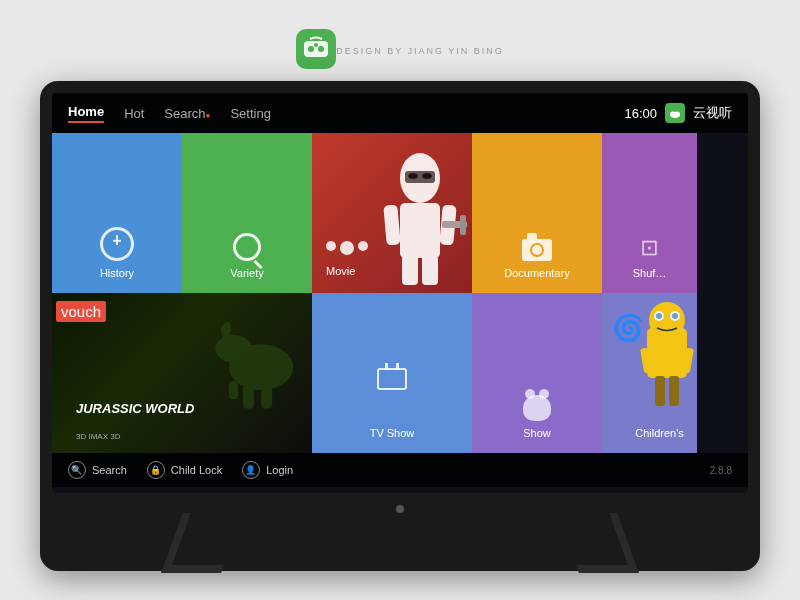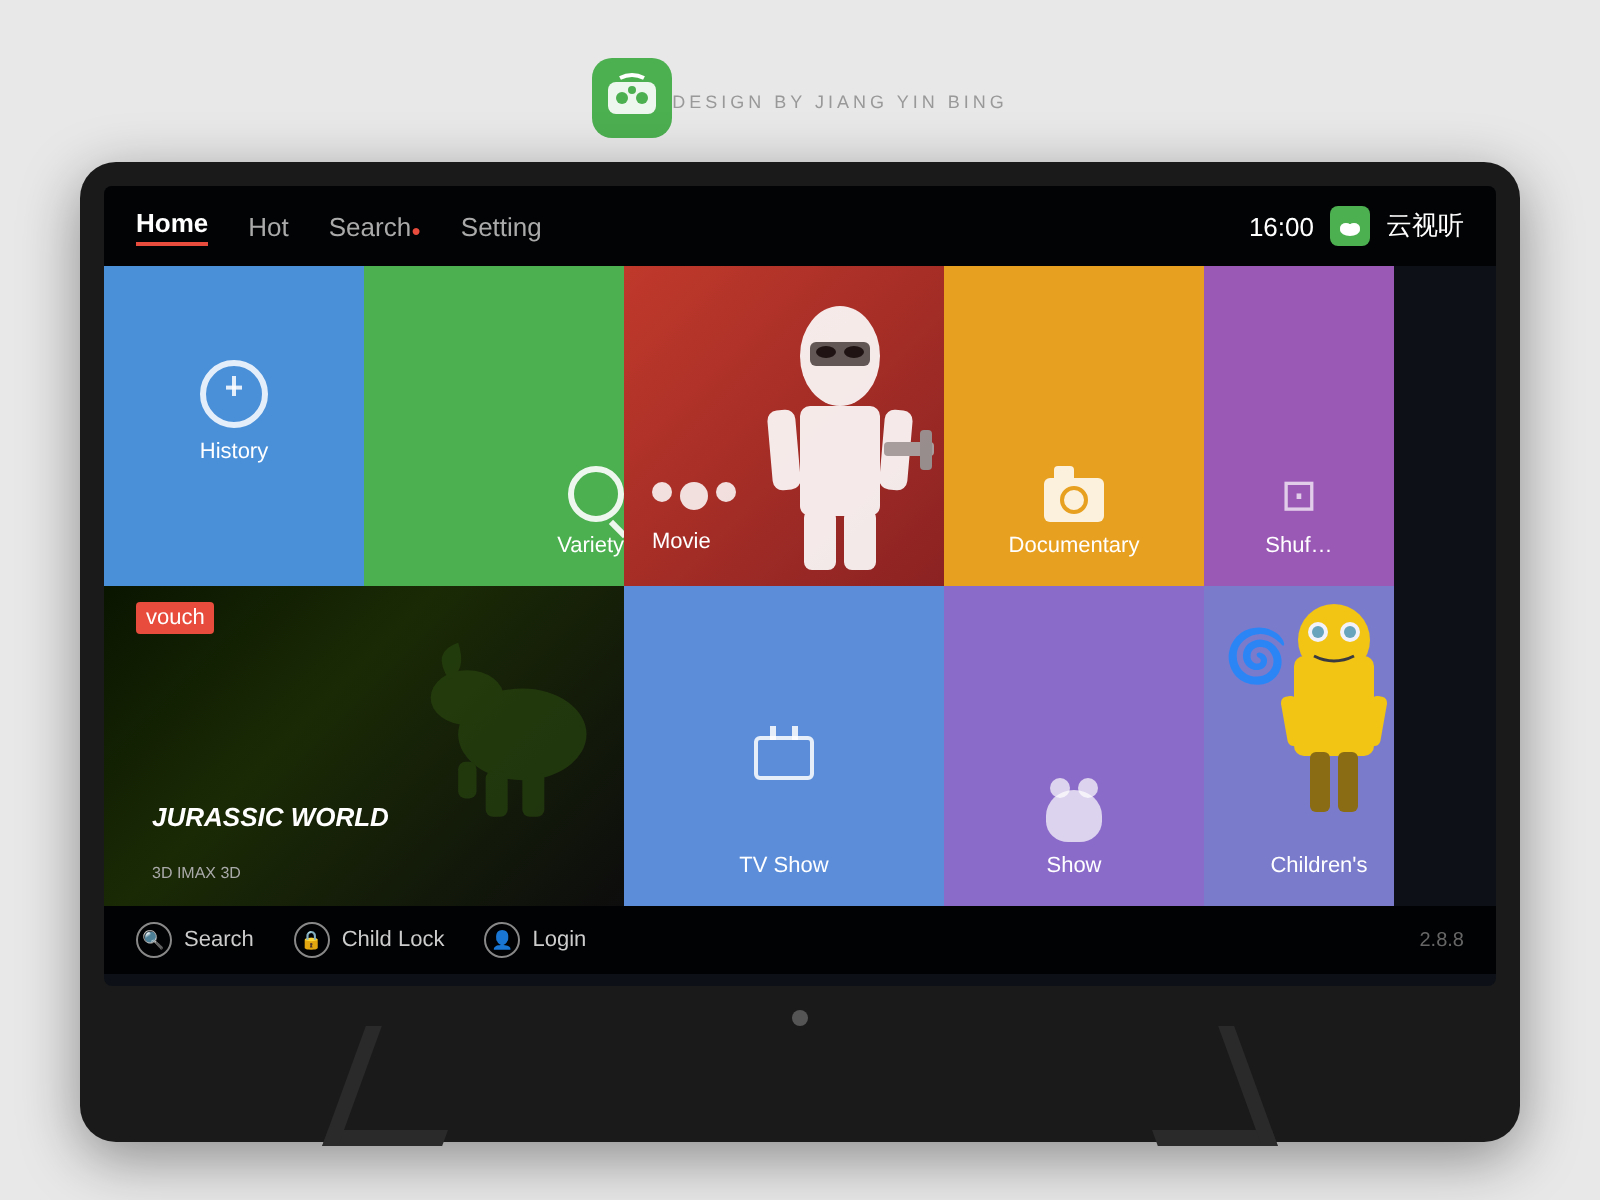--- a/index.html
+++ b/index.html
@@ -125,44 +125,44 @@
       position: relative;
       display: flex;
       flex-direction: column;
       align-items: center;
       justify-content: flex-end;
       padding-bottom: 14px;
       cursor: pointer;
       overflow: hidden;
     }
 
-    .tile-history { background: #4a90d9; justify-content: center; }
-    .tile-variety { background: #4CAF50; align-items: flex-end; }
+    .tile-history { background: #4a90d9; }
+    .tile-variety { background: #4CAF50; }
     .tile-documentary { background: #e8a020; }
     .tile-shuffle { background: #9b59b6; }
 
     .tile-jurassic { grid-column: 1 / 3; grid-row: 2; background: #1a1a2e; position: relative; overflow: hidden; }
     .tile-tvshow { background: #5b8dd9; }
     .tile-anime { background: #8b6bc9; }
     .tile-children { background: #7b7bcc; }
 
     .tile-label {
       color: #fff;
       font-size: 11px;
       text-align: center;
       z-index: 2;
     }
 
     .vouch-badge {
       position: absolute;
       top: 8px;
-      left: 16px;
+      left: 4px;
       background: #e74c3c;
       color: #fff;
-      font-size: 11px;
+      font-size: 15px;
       padding: 2px 5px;
       border-radius: 2px;
       z-index: 3;
     }
 
     .movie-overlay {
       position: absolute;
       bottom: 14px;
       left: 14px;
       color: #fff;

